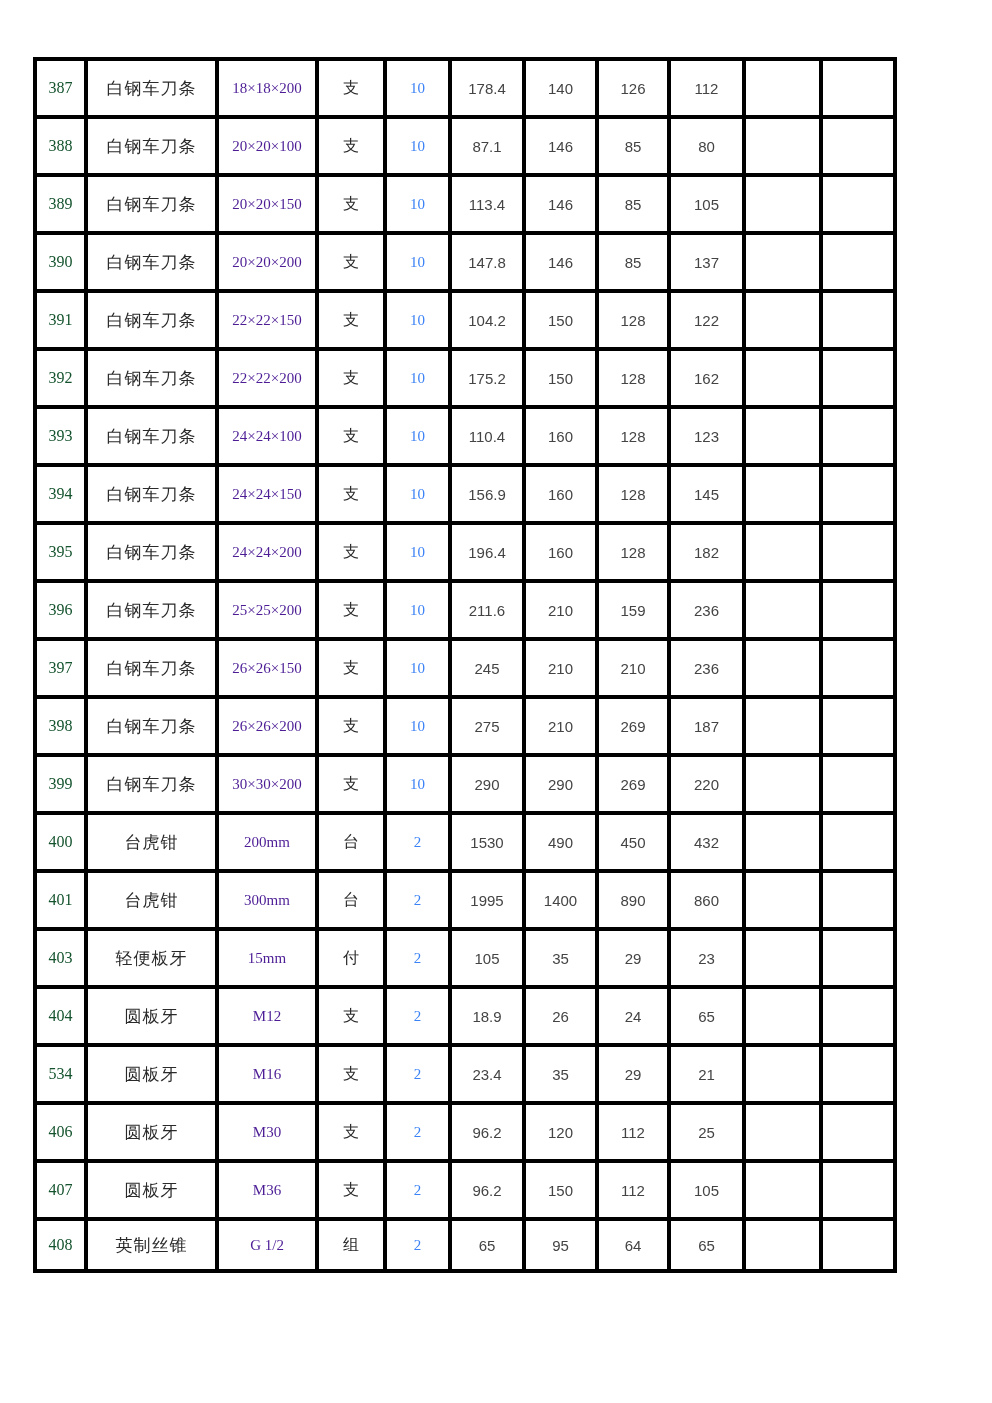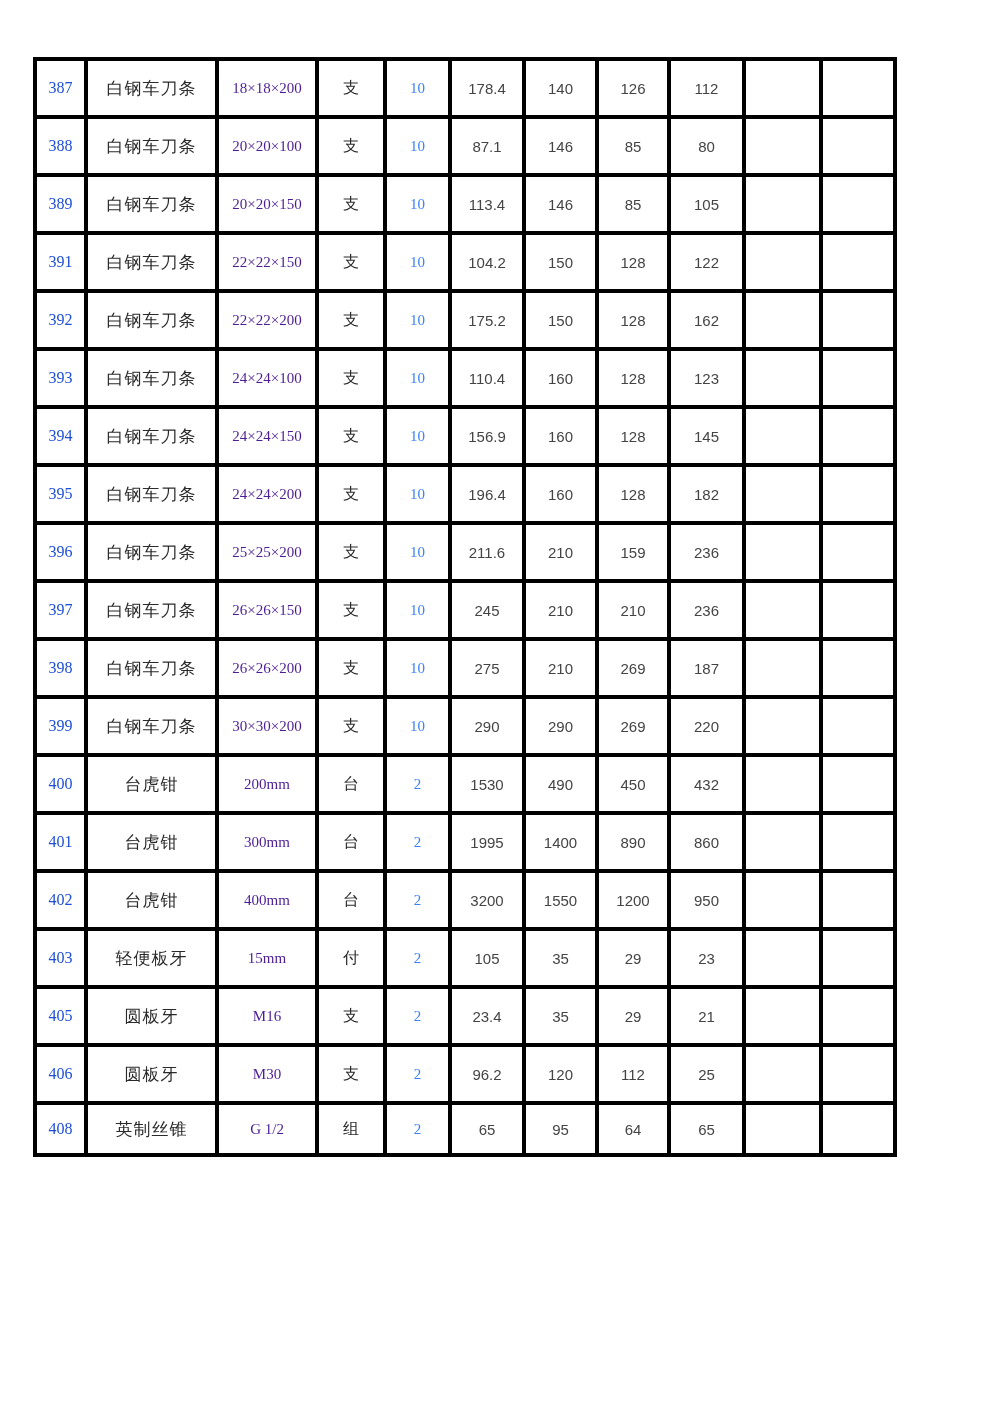--- a/index.html
+++ b/index.html
@@ -31,21 +31,21 @@
     overflow: hidden;
     white-space: nowrap;
     background: #ffffff;
   }
   table.price-table tr:last-child td {
     height: 48px;
   }
   td.c-no {
     font-family: "Liberation Serif", "DejaVu Serif", serif;
     font-size: 16px;
-    color: #1d4ed8;
+    color: #14532d;
   }
   td.c-name {
     font-family: Liberation Sans, sans-serif;
     font-size: 17px;
     letter-spacing: 1px;
     color: #2a2a2a;
   }
   td.c-spec {
     font-family: "Liberation Serif", "DejaVu Serif", serif;
     font-size: 15px;
@@ -122,20 +122,33 @@
           <td class="c-unit">支</td>
           <td class="c-qty">10</td>
           <td class="c-price">113.4</td>
           <td class="c-price">146</td>
           <td class="c-price">85</td>
           <td class="c-price">105</td>
           <td class="c-empty"></td>
           <td class="c-empty"></td>
         </tr>
         <tr>
+          <td class="c-no">390</td>
+          <td class="c-name">白钢车刀条</td>
+          <td class="c-spec">20×20×200</td>
+          <td class="c-unit">支</td>
+          <td class="c-qty">10</td>
+          <td class="c-price">147.8</td>
+          <td class="c-price">146</td>
+          <td class="c-price">85</td>
+          <td class="c-price">137</td>
+          <td class="c-empty"></td>
+          <td class="c-empty"></td>
+        </tr>
+        <tr>
           <td class="c-no">391</td>
           <td class="c-name">白钢车刀条</td>
           <td class="c-spec">22×22×150</td>
           <td class="c-unit">支</td>
           <td class="c-qty">10</td>
           <td class="c-price">104.2</td>
           <td class="c-price">150</td>
           <td class="c-price">128</td>
           <td class="c-price">122</td>
           <td class="c-empty"></td>
@@ -265,47 +278,47 @@
           <td class="c-unit">台</td>
           <td class="c-qty">2</td>
           <td class="c-price">1995</td>
           <td class="c-price">1400</td>
           <td class="c-price">890</td>
           <td class="c-price">860</td>
           <td class="c-empty"></td>
           <td class="c-empty"></td>
         </tr>
         <tr>
-          <td class="c-no">402</td>
-          <td class="c-name">台虎钳</td>
-          <td class="c-spec">400mm</td>
-          <td class="c-unit">台</td>
-          <td class="c-qty">2</td>
-          <td class="c-price">3200</td>
-          <td class="c-price">1550</td>
-          <td class="c-price">1200</td>
-          <td class="c-price">950</td>
-          <td class="c-empty"></td>
-          <td class="c-empty"></td>
-        </tr>
-        <tr>
           <td class="c-no">403</td>
           <td class="c-name">轻便板牙</td>
           <td class="c-spec">15mm</td>
           <td class="c-unit">付</td>
           <td class="c-qty">2</td>
           <td class="c-price">105</td>
           <td class="c-price">35</td>
           <td class="c-price">29</td>
           <td class="c-price">23</td>
           <td class="c-empty"></td>
           <td class="c-empty"></td>
         </tr>
         <tr>
-          <td class="c-no">405</td>
+          <td class="c-no">404</td>
+          <td class="c-name">圆板牙</td>
+          <td class="c-spec">M12</td>
+          <td class="c-unit">支</td>
+          <td class="c-qty">2</td>
+          <td class="c-price">18.9</td>
+          <td class="c-price">26</td>
+          <td class="c-price">24</td>
+          <td class="c-price">65</td>
+          <td class="c-empty"></td>
+          <td class="c-empty"></td>
+        </tr>
+        <tr>
+          <td class="c-no">534</td>
           <td class="c-name">圆板牙</td>
           <td class="c-spec">M16</td>
           <td class="c-unit">支</td>
           <td class="c-qty">2</td>
           <td class="c-price">23.4</td>
           <td class="c-price">35</td>
           <td class="c-price">29</td>
           <td class="c-price">21</td>
           <td class="c-empty"></td>
           <td class="c-empty"></td>
@@ -313,20 +326,33 @@
         <tr>
           <td class="c-no">406</td>
           <td class="c-name">圆板牙</td>
           <td class="c-spec">M30</td>
           <td class="c-unit">支</td>
           <td class="c-qty">2</td>
           <td class="c-price">96.2</td>
           <td class="c-price">120</td>
           <td class="c-price">112</td>
           <td class="c-price">25</td>
+          <td class="c-empty"></td>
+          <td class="c-empty"></td>
+        </tr>
+        <tr>
+          <td class="c-no">407</td>
+          <td class="c-name">圆板牙</td>
+          <td class="c-spec">M36</td>
+          <td class="c-unit">支</td>
+          <td class="c-qty">2</td>
+          <td class="c-price">96.2</td>
+          <td class="c-price">150</td>
+          <td class="c-price">112</td>
+          <td class="c-price">105</td>
           <td class="c-empty"></td>
           <td class="c-empty"></td>
         </tr>
         <tr>
           <td class="c-no">408</td>
           <td class="c-name">英制丝锥</td>
           <td class="c-spec">G 1/2</td>
           <td class="c-unit">组</td>
           <td class="c-qty">2</td>
           <td class="c-price">65</td>

